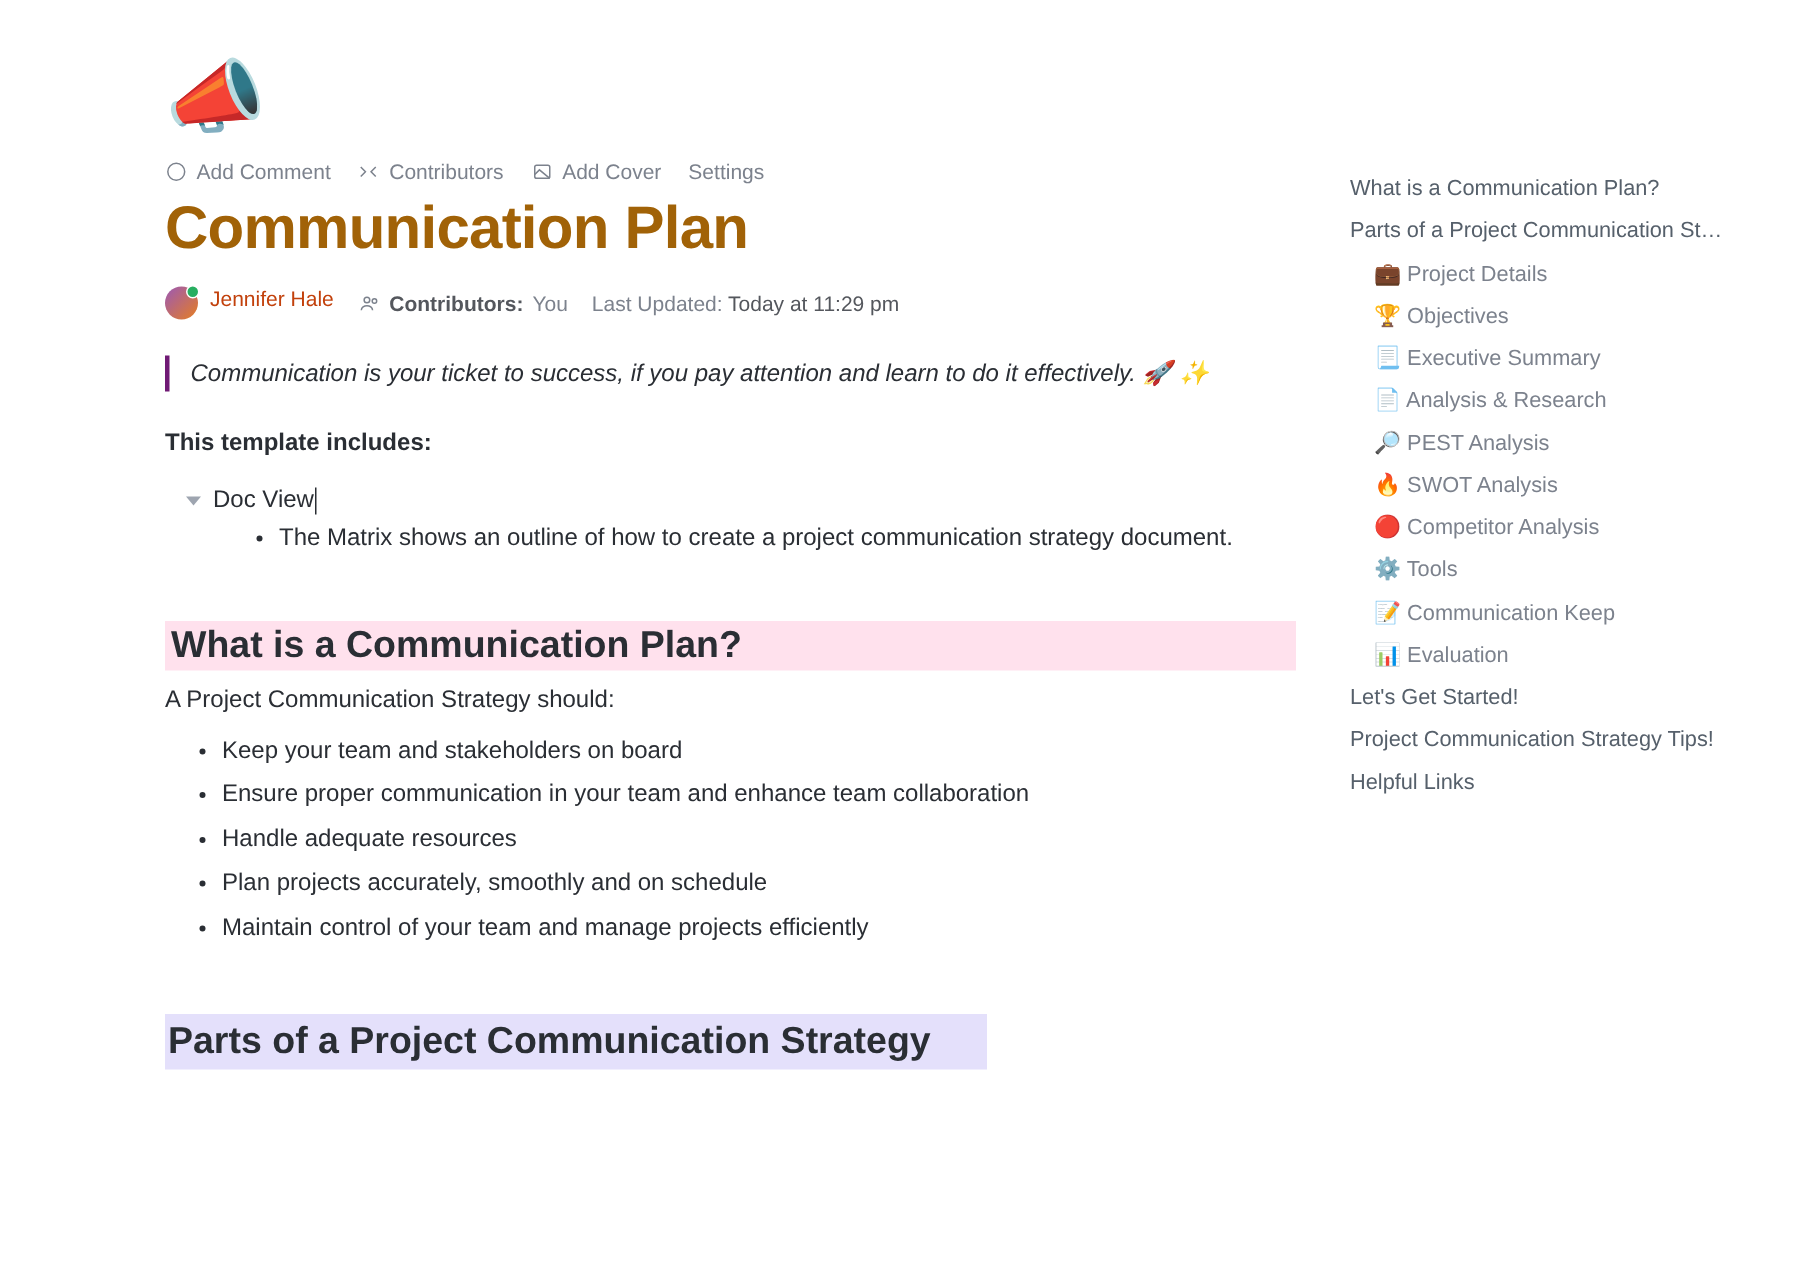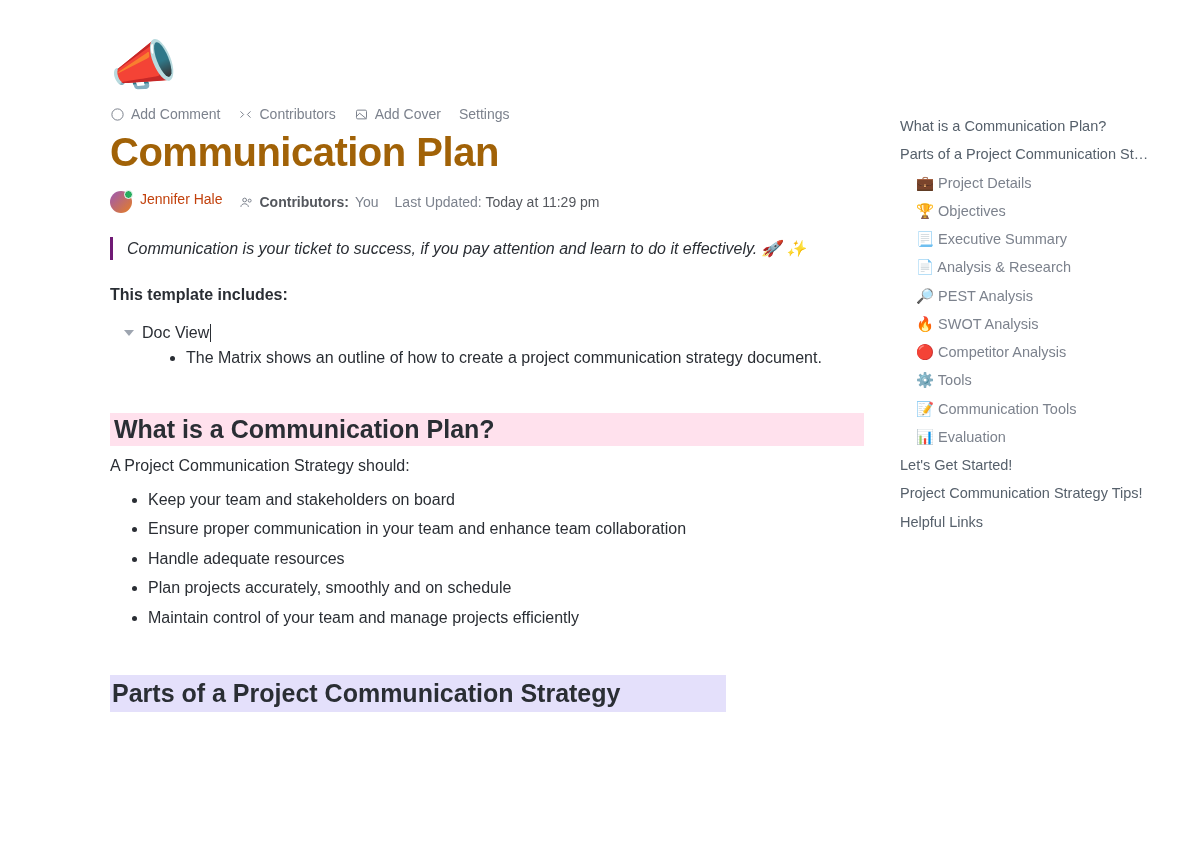--- a/index.html
+++ b/index.html
@@ -120,21 +120,21 @@
     list-style: disc;
     padding-left: 38px;
     font-size:16px; line-height:1.85;
     margin-bottom: 42px;
   }
   .h2-full {
     font-size:25px; font-weight:800;
     background:#e4e0fb;
     padding: 4px 2px;
     display:block;
-    width: 616px;
+    width: 548px;
   }
   .pink-block {
     background:#ffe1ed;
     display:block;
     width: 754px;
     padding:2px 2px;
     margin-bottom:8px;
   }
   
   .outline {
@@ -238,19 +238,19 @@
     <div class="lvl1">What is a Communication Plan?</div>
     <div class="lvl1">Parts of a Project Communication St…</div>
     <div class="lvl2">💼 Project Details</div>
     <div class="lvl2">🏆 Objectives</div>
     <div class="lvl2">📃 Executive Summary</div>
     <div class="lvl2">📄 Analysis &amp; Research</div>
     <div class="lvl2">🔎 PEST Analysis</div>
     <div class="lvl2">🔥 SWOT Analysis</div>
     <div class="lvl2">🔴 Competitor Analysis</div>
     <div class="lvl2">⚙️ Tools</div>
-    <div class="lvl2">📝 Communication Tools</div>
+    <div class="lvl2">📝 Communication Keep</div>
     <div class="lvl2">📊 Evaluation</div>
     <div class="lvl1">Let's Get Started!</div>
     <div class="lvl1">Project Communication Strategy Tips!</div>
     <div class="lvl1">Helpful Links</div>
   </div>
 </div>
 
 </body></html>

